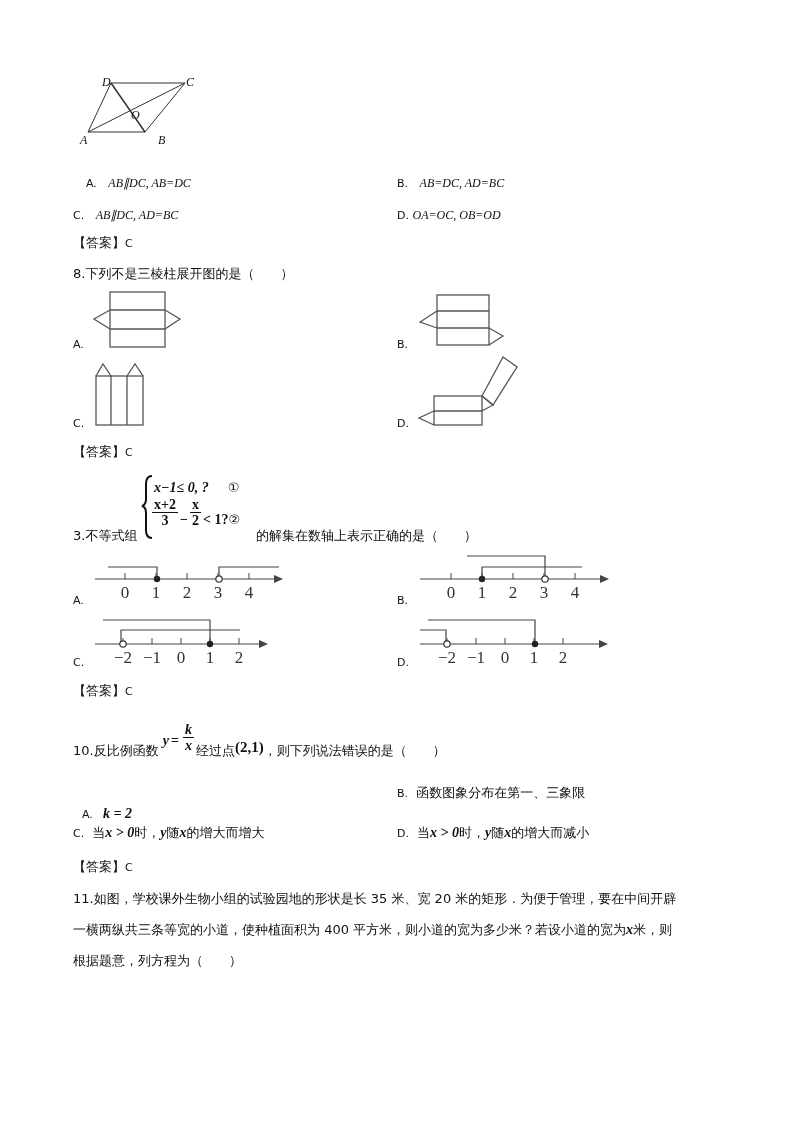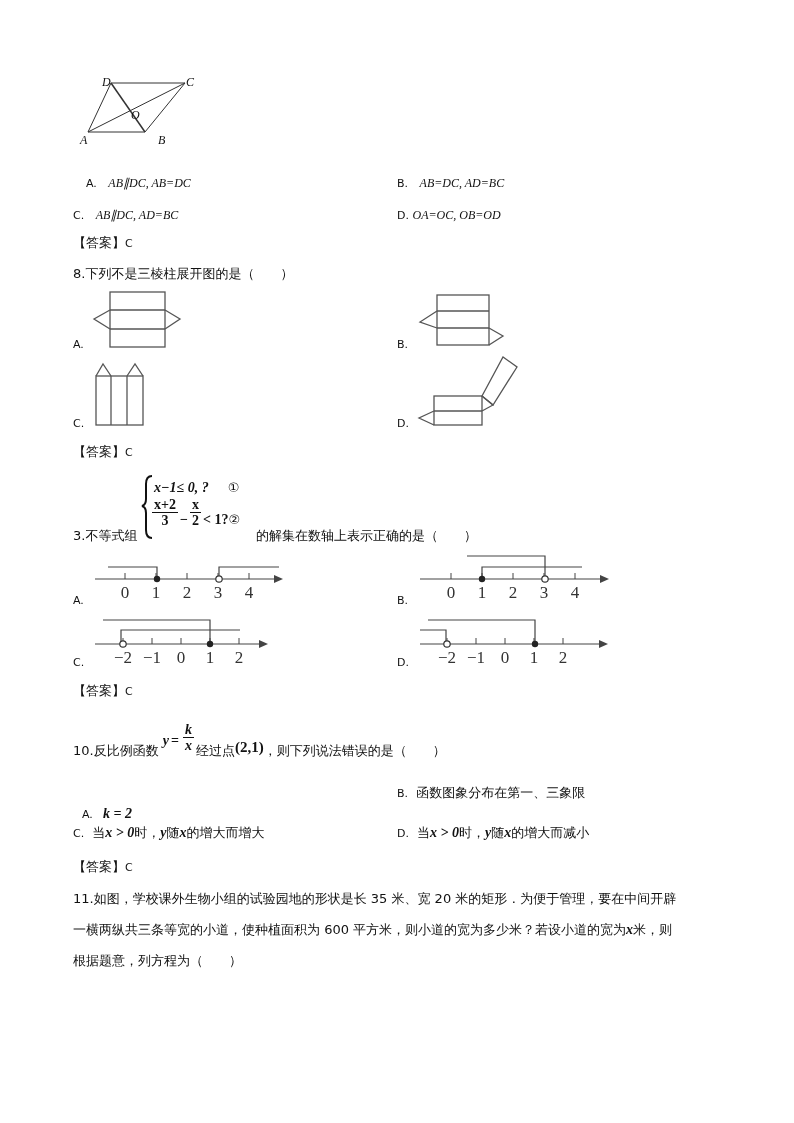--- a/index.html
+++ b/index.html
@@ -235,15 +235,15 @@
 <div class="abs txt" style="left:397px;top:825px;">
   <span class="small">D.</span>
   <span style="margin-left:4px;">当</span><span class="mathb">x &gt; 0</span><span>时，</span><span class="mathb">y</span><span>随</span><span class="mathb">x</span><span>的增大而减小</span>
 </div>
 <div class="abs txt" style="left:73px;top:859px;">
   <span>【答案】</span><span class="small">C</span>
 </div>
 
 <div class="abs txt" style="left:73px;top:891px;">11.如图，学校课外生物小组的试验园地的形状是长 35 米、宽 20 米的矩形．为便于管理，要在中间开辟</div>
 <div class="abs txt" style="left:73px;top:922px;">
-  <span>一横两纵共三条等宽的小道，使种植面积为 600 平方米，则小道的宽为多少米？若设小道的宽为</span><span class="mathb">x</span><span>米，则</span>
+  <span>一横两纵共三条等宽的小道，使种植面积为 400 平方米，则小道的宽为多少米？若设小道的宽为</span><span class="mathb">x</span><span>米，则</span>
 </div>
 <div class="abs txt" style="left:73px;top:953px;">根据题意，列方程为（　　）</div>
 
 </body></html>

